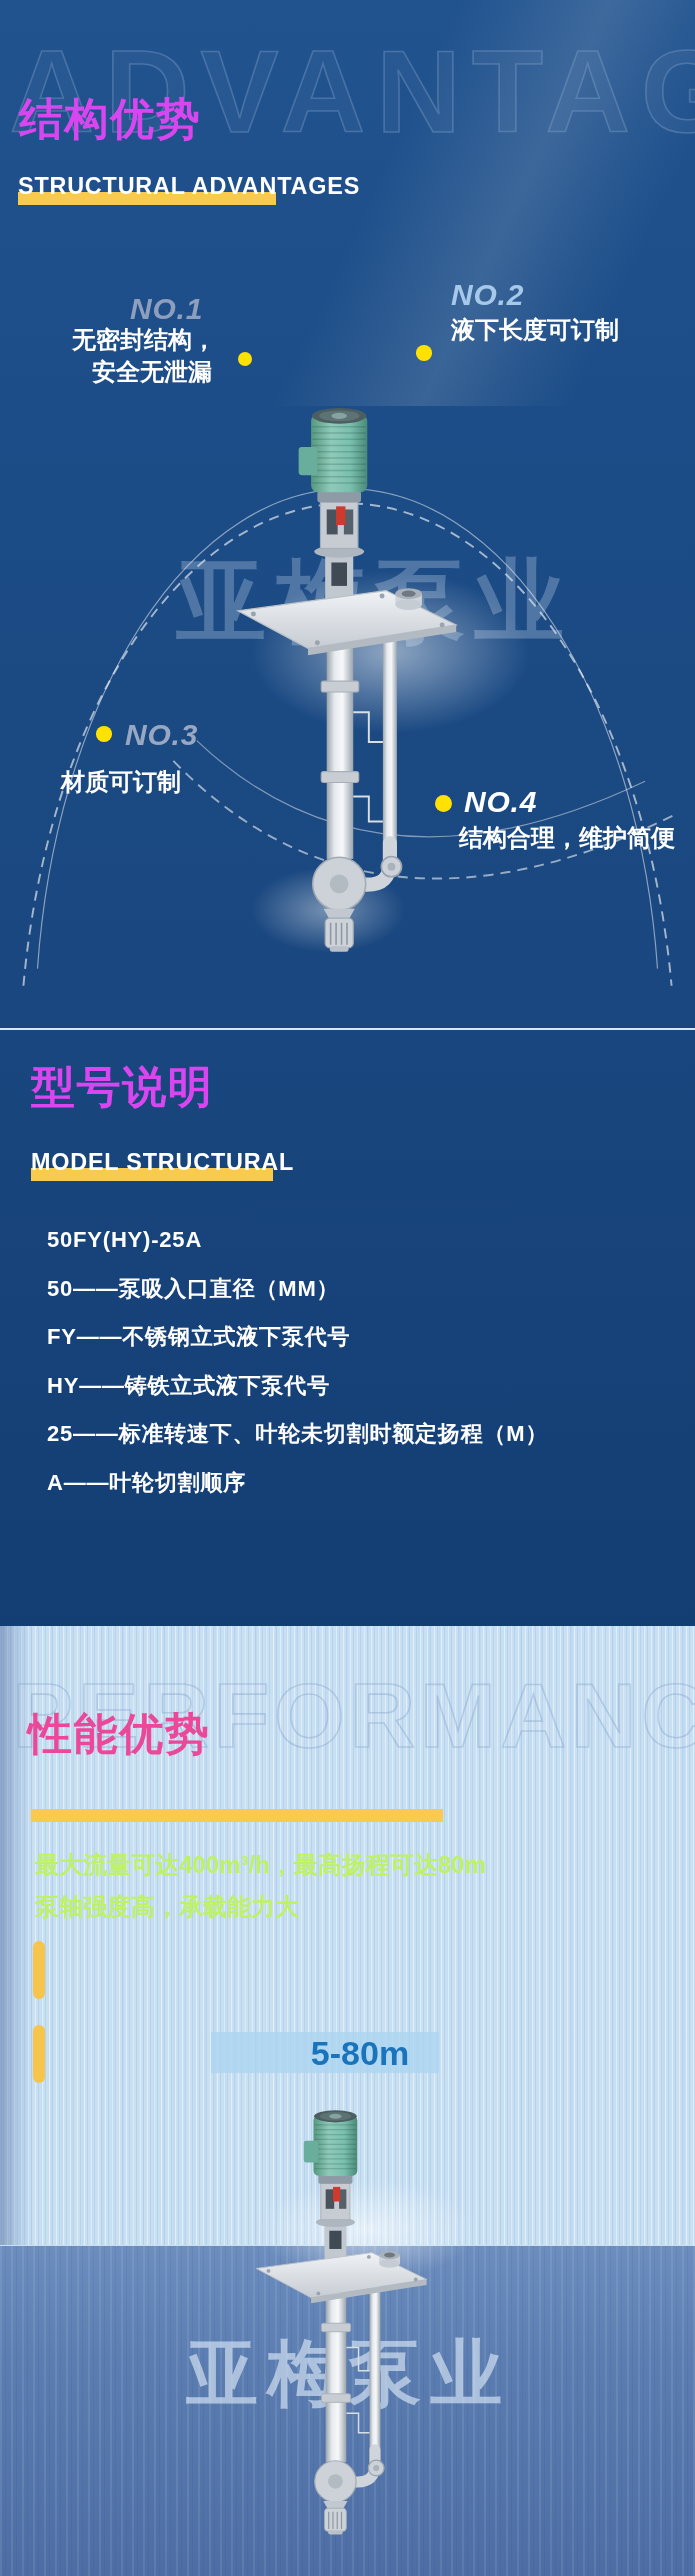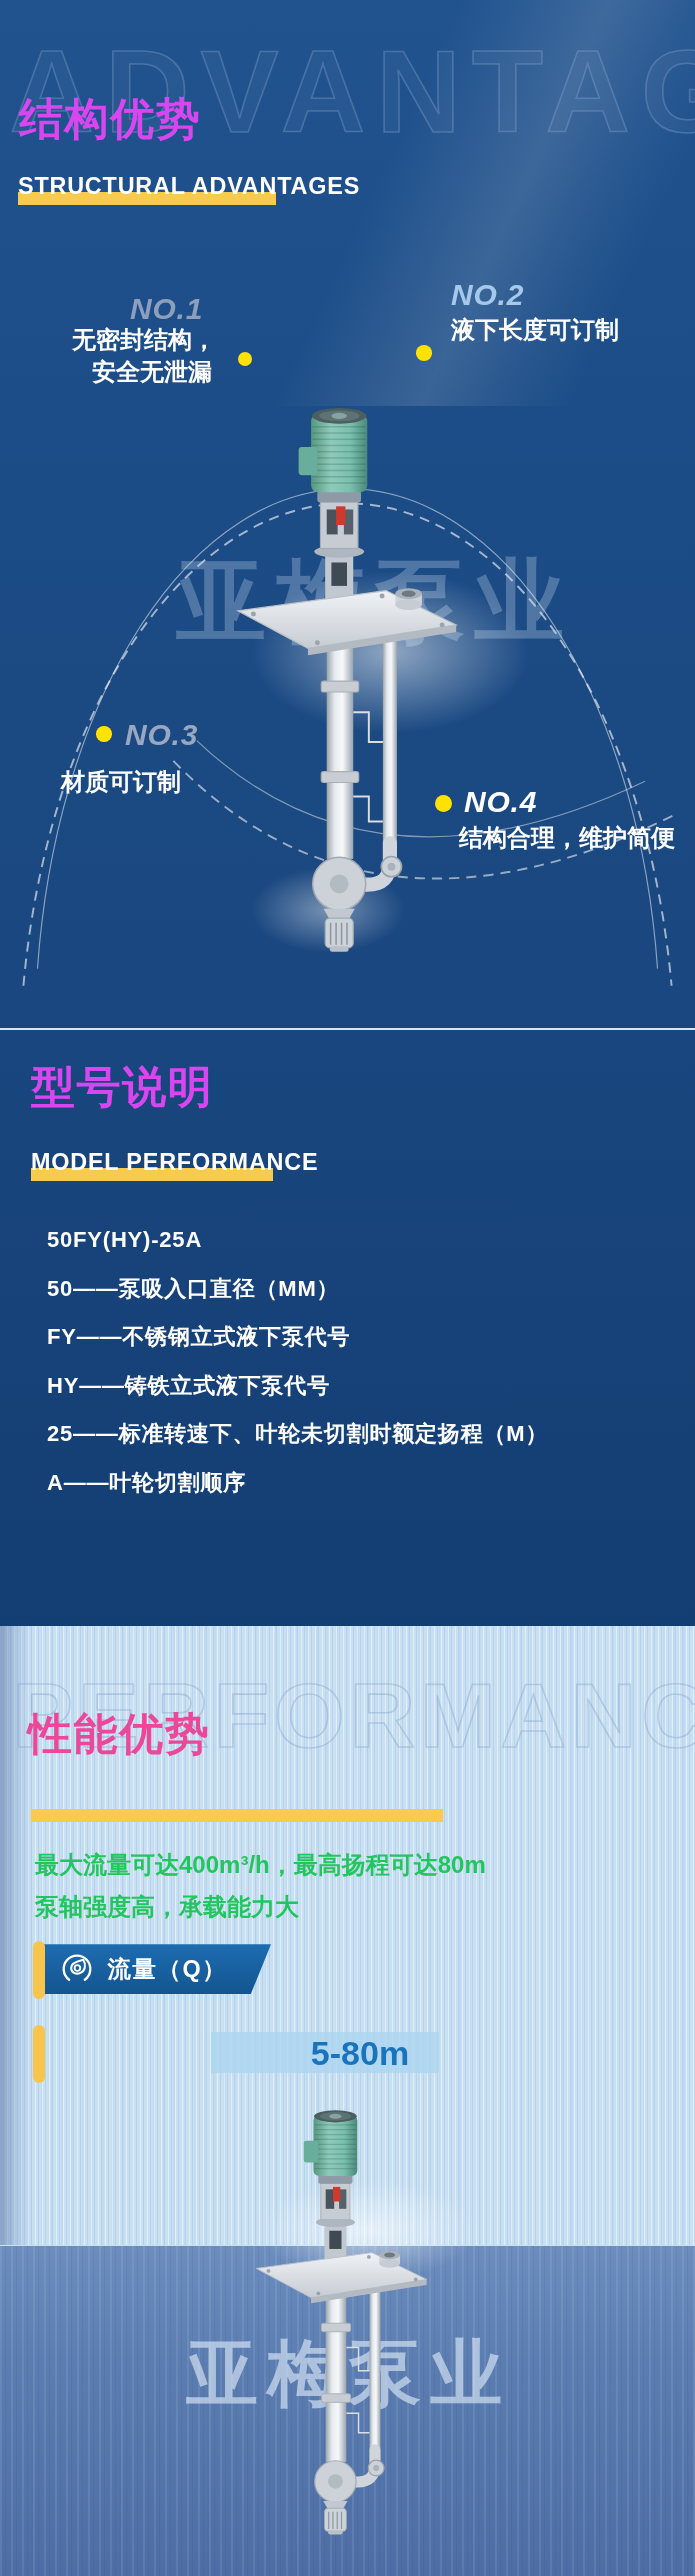--- a/index.html
+++ b/index.html
@@ -71,21 +71,21 @@
   .left-fold{left:0;top:1626px;width:33px;height:619px;
     background:linear-gradient(90deg,rgba(84,112,162,0.55),rgba(120,150,195,0.28) 55%,rgba(120,150,195,0) 100%);}
   .floor{left:0;top:2246px;width:695px;height:330px;
     background:linear-gradient(180deg,#6c8dbe 0%,#5b7db1 35%,#4d6da4 100%);}
   .floor-tex{left:0;top:2246px;width:695px;height:330px;opacity:.35;
     background:repeating-linear-gradient(90deg,rgba(255,255,255,0.25) 0 1.6px,rgba(255,255,255,0) 1.6px 5.5px,rgba(40,60,100,0.25) 5.5px 6.2px,rgba(255,255,255,0) 6.2px 11px);}
 
   .t-c{left:28px;top:1712px;color:#ec4899;text-align:right;}
   .s-c{left:31px;top:1792px;color:#1a6bad;}
   .b-c{left:31px;top:1809px;width:412px;height:12.5px;}
-  .desc{font-size:24px;font-weight:700;color:#22c55e;line-height:1;z-index:4;}
+  .desc{font-size:24px;font-weight:700;color:#bef264;line-height:1;z-index:4;}
   .desc0{left:35px;top:1853px;} .desc1{left:35px;top:1895px;}
 
   .spec-row{width:516px;height:58px;z-index:5;}
   .row-q{left:33px;top:1942px;} .row-h{left:33px;top:2026px;}
   .spec-pill{position:absolute;left:0;top:-0.8px;width:11.7px;height:58px;border-radius:6.2px;
     background:#f7c44c;z-index:3;}
   .spec-shape{position:absolute;left:7px;top:2.3px;width:231px;height:50px;z-index:2;
     background:linear-gradient(180deg,#1e6cb0,#135590);
     clip-path:polygon(0 0,100% 0,calc(100% - 20.3px) 100%,0 100%);
     border-radius:4.7px 0 0 4.7px;display:flex;align-items:center;gap:12.5px;padding-left:19px;box-sizing:border-box;}
@@ -215,21 +215,21 @@
   <div class="abs dot d3"></div>
 
   <div class="abs no-label no4">NO.4</div>
   <div class="abs co-text co4a">结构合理，维护简便</div>
   <div class="abs dot d4"></div>
 
   <div class="abs divider"></div>
 
   <div class="abs sec-title t-b">型号说明</div>
   <div class="abs sub-bar b-b"></div>
-  <div class="abs sec-sub s-b">MODEL PERFORMANCE</div>
+  <div class="abs sec-sub s-b">MODEL STRUCTURAL</div>
 
   <div class="abs model-line ml0">50FY(HY)-25A</div>
   <div class="abs model-line ml1">50——泵吸入口直径（MM）</div>
   <div class="abs model-line ml2">FY——不锈钢立式液下泵代号</div>
   <div class="abs model-line ml3">HY——铸铁立式液下泵代号</div>
   <div class="abs model-line ml4">25——标准转速下、叶轮未切割时额定扬程（M）</div>
   <div class="abs model-line ml5">A——叶轮切割顺序</div>
 
   <div class="abs light-bg"></div>
   <div class="abs light-tex"></div>
@@ -239,30 +239,20 @@
 
   <div class="abs wm-outline wm-performance">PERFORMANCE</div>
 
   <div class="abs sec-title t-c">性能优势</div>
   <div class="abs sub-bar b-c"></div>
 
   <div class="abs desc desc0">最大流量可达400m³/h，最高扬程可达80m</div>
   <div class="abs desc desc1">泵轴强度高，承载能力大</div>
 
   <div class="abs spec-row row-q">
-    <div class="spec-shape">
-      <span>
-        <svg width="36" height="36" viewBox="0 0 46 46">
-          <path d="M13 38 A17 17 0 1 1 33 38" fill="none" stroke="#fff" stroke-width="3" stroke-linecap="round"></path>
-          <path d="M31 12.5 C35 19 33.5 26.5 27.5 29.2 C21.5 31.8 15.5 28.6 15.5 23 C15.5 17.8 20.8 14.8 31 12.5 Z" fill="none" stroke="#fff" stroke-width="2.6" stroke-linejoin="round"></path>
-          <circle cx="23.5" cy="23" r="3.6" fill="none" stroke="#fff" stroke-width="2.4"></circle>
-        </svg>
-      </span>
-      <span class="spec-label">流量（Q）</span>
-    </div>
     <div class="spec-pill"></div>
   </div>
 
   <div class="abs spec-row row-h">
     <div class="spec-strip strip-h">
       <span class="spec-value">5-80m</span>
     </div>
     <div class="spec-pill"></div>
   </div>
 

